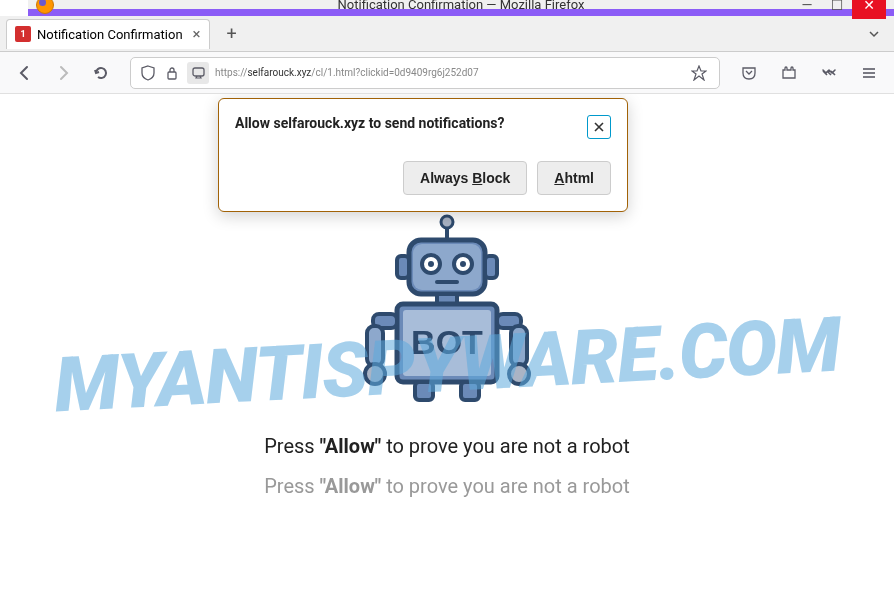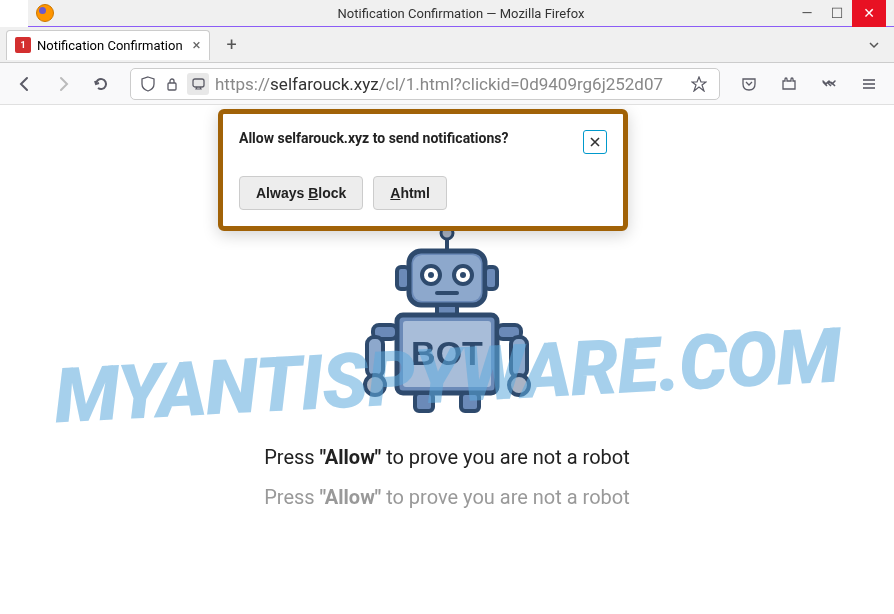--- a/index.html
+++ b/index.html
@@ -7,23 +7,23 @@
       font-family: -apple-system, BlinkMacSystemFont, "Segoe UI", Roboto, sans-serif;
       background: #fff;
       width: 894px;
       height: 614px;
       overflow: hidden;
       position: relative;
     }
     
     
     .titlebar {
-      height: 27px;
+      height: 16px;
       background: #f0f0f0;
-      border-bottom: 1px solid #8b5cf6;
+      border-bottom: 7px solid #8b5cf6;
       display: flex;
       align-items: center;
       padding: 0 8px;
       position: relative;
       margin-left: 28px;
     }
     .titlebar-icon {
       width: 18px;
       height: 18px;
       margin-right: 8px;
@@ -175,21 +175,21 @@
       flex-shrink: 0;
     }
     .url-icon.perm {
       background: #e8e8e8;
       border-radius: 3px;
       width: 22px;
       height: 22px;
     }
     .url-text {
       flex: 1;
-      font-size: 17px;
+      font-size: 10px;
       color: #888;
       white-space: nowrap;
       overflow: hidden;
     }
     .url-text .domain { color: #333; }
     .star-btn {
       width: 24px;
       height: 24px;
       display: flex;
       align-items: center;
@@ -226,21 +226,21 @@
       letter-spacing: -1px;
     }
     
     
     .perm-popup {
       position: absolute;
       top: 4px;
       left: 218px;
       width: 410px;
       background: #fff;
-      border: 5px solid #a16207;
+      border: 1px solid #a16207;
       border-radius: 6px;
       box-shadow: 0 4px 16px rgba(0,0,0,0.18);
       padding: 16px;
       z-index: 100;
     }
     .perm-header {
       display: flex;
       justify-content: space-between;
       align-items: flex-start;
     }
@@ -263,20 +263,21 @@
     .perm-learn {
       margin-top: 10px;
       font-size: 13px;
     }
     .perm-learn a {
       color: #0060df;
       text-decoration: underline;
     }
     .perm-buttons {
       display: flex;
+      justify-content: flex-end;
       gap: 10px;
       margin-top: 22px;
     }
     .perm-btn {
       background: #ededed;
       border: 1px solid #ccc;
       border-radius: 4px;
       padding: 8px 16px;
       font-size: 14px;
       font-weight: 600;

